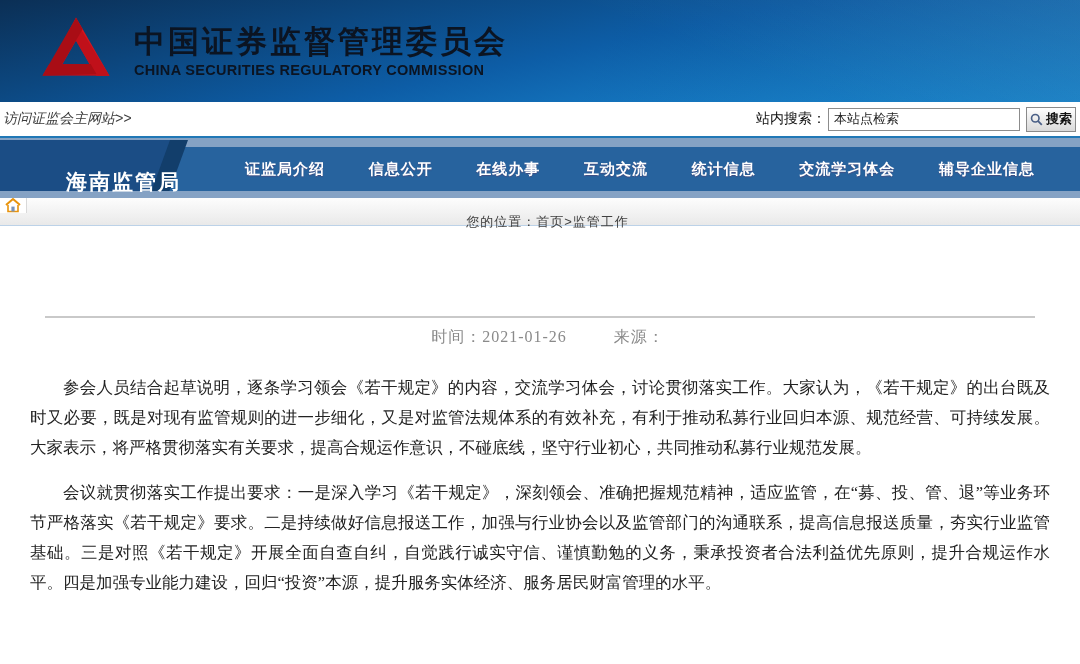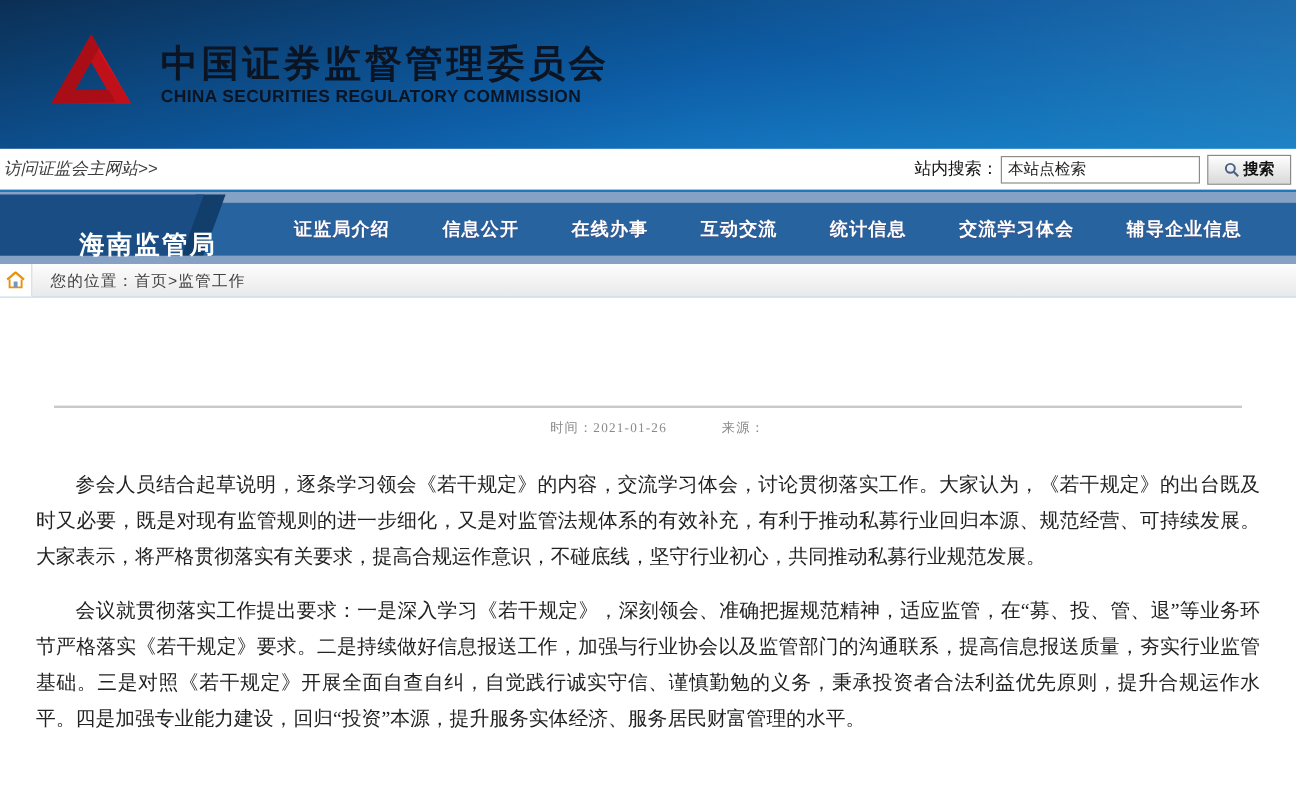--- a/index.html
+++ b/index.html
@@ -5,21 +5,21 @@
   * { box-sizing: border-box; }
   html,body { margin:0; padding:0; }
   body {
     width:1080px; height:664px; overflow:hidden;
     background:#ffffff;
     font-family:"Liberation Sans", sans-serif;
   }
 
   
   .header {
-    height:124px;
+    height:102px;
     background:linear-gradient(168deg,#0b2f55 0%,#0d5da6 52%,#1e96e0 100%);
     position:relative;
     display:flex; align-items:center;
     overflow:hidden;
   }
   .header .rays {
     position:absolute; inset:0;
     background:
       linear-gradient(200deg, rgba(255,255,255,0.06) 0%, rgba(255,255,255,0) 38%),
       linear-gradient(115deg, rgba(0,0,0,0) 55%, rgba(12,60,110,0.25) 100%);
@@ -35,28 +35,28 @@
     height:36px;
     border-bottom:2px solid #2178b6;
     display:flex; align-items:center;
     padding:0 4px 0 3px;
     background:#fff;
   }
   .main-site-link { font-size:14px; color:#3c3c3c; cursor:pointer;font-style:italic; }
   .topbar .spacer { flex:1; }
   .search-label { font-size:14px; color:#111; }
   .search-input {
-    width:166px; height:23px;
+    width:192px; height:23px;
     border:1px solid #8c8c8c;
     font-size:13px; color:#222;
     padding:1px 5px;
     margin-left:2px;
   }
   .search-btn {
-    margin-left:6px; height:25px; width:70px;
+    margin-left:6px; height:25px; width:50px;
     display:flex; align-items:center; justify-content:center; gap:3px;
     background:linear-gradient(#fefefe,#d9d9d9);
     border:1px solid #8a8a8a;
     font-size:13px; font-weight:bold; color:#111;
     cursor:pointer; padding:0;
     font-family:"Liberation Sans",sans-serif;
   }
 
   
   .nav {
@@ -93,21 +93,21 @@
     color:#fff; font-size:15px; font-weight:bold;
     letter-spacing:1px; cursor:pointer; white-space:nowrap;
     text-shadow:0 1px 1px rgba(120,40,80,0.35);
   }
 
   
   .breadcrumb {
     height:28px;
     background:linear-gradient(#fdfdfd,#e9e9e9);
     border-bottom:1px solid #bcd2e8;
-    display:flex; align-items:stretch;
+    display:flex; align-items:stretch;flex-direction:column;
   }
   .home-cell {
     width:27px; background:#fff;
     border-right:1px solid #d9d9d9;
     display:flex; align-items:center; justify-content:center;
     cursor:pointer;
   }
   .crumb-text {
     align-self:center; margin-left:15px;
     font-size:13px; color:#404040; letter-spacing:1px;
@@ -119,21 +119,21 @@
     text-align:center;
     color:#1459a2; font-size:22px; font-weight:bold;
     margin:0 40px; letter-spacing:0.5px;
   }
   .title-divider {
     margin:29px 45px 0 45px;
     border:none; border-top:2px solid #c9c9c9; height:0;
   }
   .meta {
     text-align:center; margin-top:9px;
-    font-size:11px; color:#8a8a8a; letter-spacing:1px;
+    font-size:16px; color:#8a8a8a; letter-spacing:1px;
     font-family:"Liberation Serif", serif;
     margin-left:16px;
   }
   .meta .meta-src { margin-left:42px; }
   .body-text { margin:25px 30px 0 30px; }
   .body-text p {
     margin:0 0 15px 0;
     font-size:16.5px; line-height:30px;
     color:#222; text-indent:2em; text-align:justify;
     font-family:"Liberation Serif", serif;

